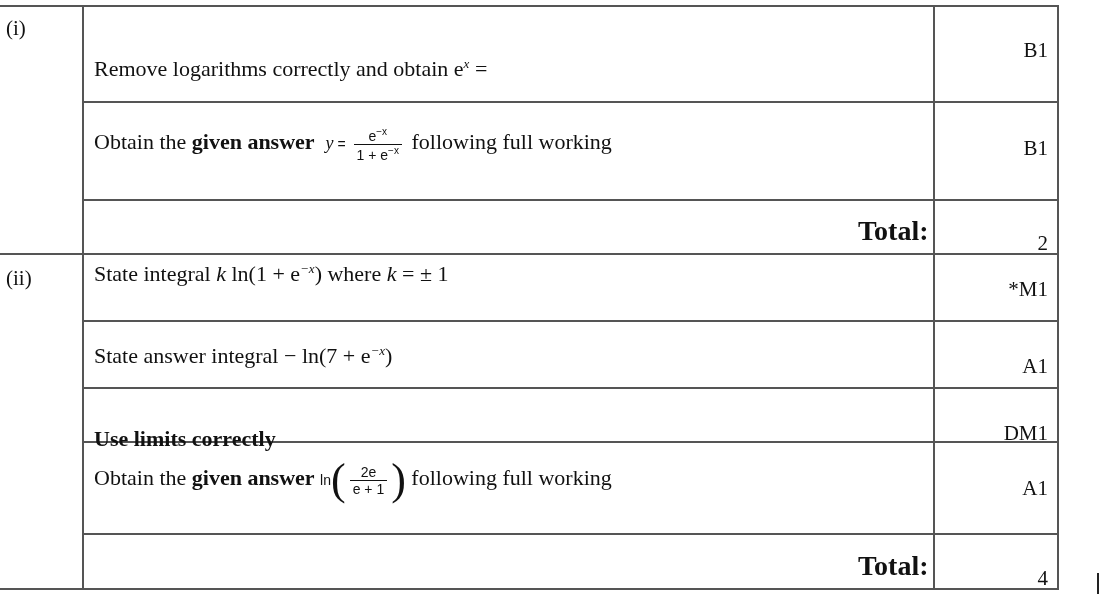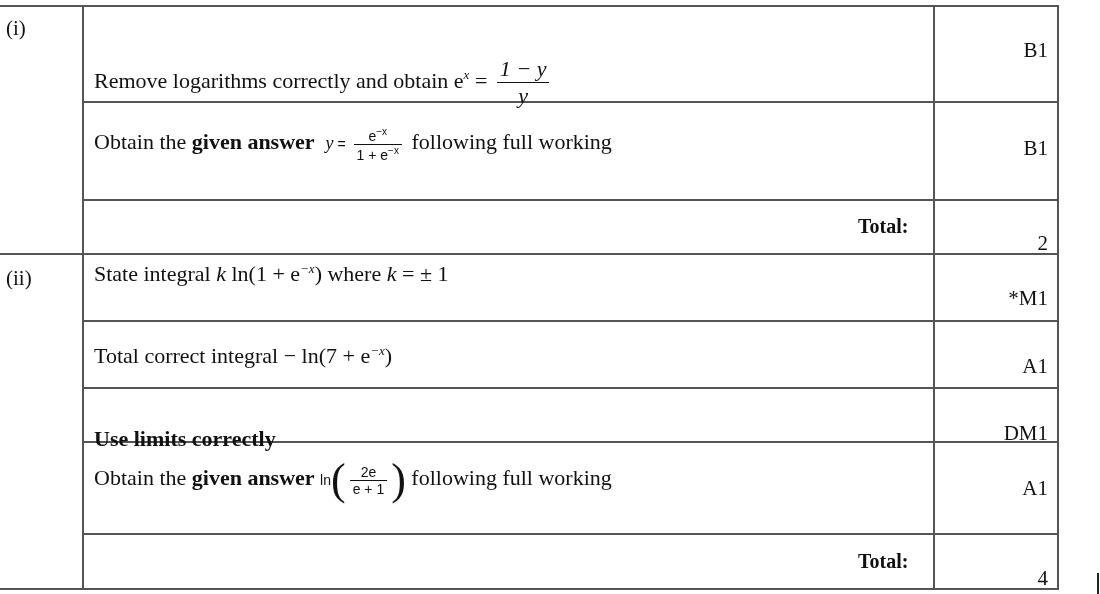--- a/index.html
+++ b/index.html
@@ -3,21 +3,21 @@
 <meta charset="utf-8">
 <style>
   html, body { margin:0; padding:0; background:#ffffff; }
   body { width:1100px; height:594px; position:relative; overflow:hidden;
          font-family:"Liberation Serif", "DejaVu Serif", serif; color:#111; }
   .hline { position:absolute; height:2px; background:#555; }
   .vline { position:absolute; width:2px; background:#555; }
   .part { position:absolute; left:6px; font-size:21px; }
   .txt { position:absolute; left:94px; font-size:22px; white-space:nowrap; }
   .mark { position:absolute; right:52px; font-size:21px; font-weight:normal; text-align:right;margin-top:16px; }
-  .total-label { position:absolute; left:858px; font-size:20px; font-weight:bold; }
+  .total-label { position:absolute; left:858px; font-size:28px; font-weight:bold; }
   b { font-weight:bold;text-align:right; }
   i.m { font-style:italic; }
   .frac { display:inline-block; vertical-align:middle; text-align:center; margin:0 4px; }
   .frac .num { display:block; border-bottom:1.5px solid #111; padding:0 3px; }
   .frac .den { display:block; padding:0 3px; }
   .sm { font-family:"Liberation Sans", sans-serif; font-size:14px; }
   sup { font-size:13px; }
   .paren { font-size:44px; font-weight:100; vertical-align:middle; line-height:1; }
   .cursor { position:absolute; left:1097px; top:573px; width:2px; height:21px; background:#222; }
 </style>
@@ -33,41 +33,41 @@
 <div class="hline" style="left:82px;top:441px;width:976px;"></div>
 <div class="hline" style="left:82px;top:533px;width:976px;"></div>
 <div class="hline" style="left:0;top:588px;width:1058px;"></div>
 <div class="vline" style="left:82px;top:5px;height:585px;"></div>
 <div class="vline" style="left:933px;top:5px;height:585px;"></div>
 <div class="vline" style="left:1057px;top:5px;height:585px;"></div>
 
 <div class="part" style="top:16px;">(i)</div>
 
 <div class="txt" style="top:24px;margin-top:32px;">
-  <span>Remove logarithms correctly and obtain e</span><sup><i class="m">x</i></sup><span> = </span><span class="frac"><i class="m num">1 − y</i><i class="m den">y</i></span>
+  <span>Remove logarithms correctly and obtain e</span><sup><i class="m">x</i></sup><span> = </span>
 </div>
 <div class="mark" style="top:22px;">B1</div>
 
 <div class="txt" style="top:126px;">
   <span>Obtain the </span><b>given answer</b>&nbsp;&nbsp;<i class="m" style="font-size:18px">y</i><span class="sm"> = </span><span class="frac sm"><span class="num"><span>e</span><sup style="font-size:10px">−x</sup></span><span class="den"><span>1 + e</span><sup style="font-size:10px">−x</sup></span></span>&nbsp;<span>following full working</span>
 </div>
 <div class="mark" style="top:120px;">B1</div>
 
 <div class="total-label" style="top:215px;">Total:</div>
 <div class="mark" style="top:215px;">2</div>
 
 <div class="part" style="top:266px;">(ii)</div>
 
 <div class="txt" style="top:261px;">
   <span>State integral </span><i class="m">k</i><span> ln(1 + e</span><sup><i class="m">−x</i></sup><span>)  where </span><i class="m">k</i><span> = ± 1</span>
 </div>
-<div class="mark" style="top:270px;text-align:right;">*M1</div>
+<div class="mark" style="top:261px;text-align:right;">*M1</div>
 
 <div class="txt" style="top:343px;">
-  <span>Total correct integral </span><span> − ln(7 + e</span><sup><i class="m">−x</i></sup><span>)</span>
+  <span>State answer integral </span><span> − ln(7 + e</span><sup><i class="m">−x</i></sup><span>)</span>
 </div>
 <div class="mark" style="top:338px;">A1</div>
 
 <div class="txt" style="top:426px;font-weight:bold;">
   <span>Use limits correctly</span>
 </div>
 <div class="mark" style="top:405px;">DM1</div>
 
 <div class="txt" style="top:458px;">
   <span>Obtain the </span><b>given answer</b>&nbsp;<span class="sm">ln</span><span class="paren">(</span><span class="frac sm"><span class="num">2e</span><span class="den">e + 1</span></span><span class="paren">)</span>&nbsp;<span>following full working</span>

